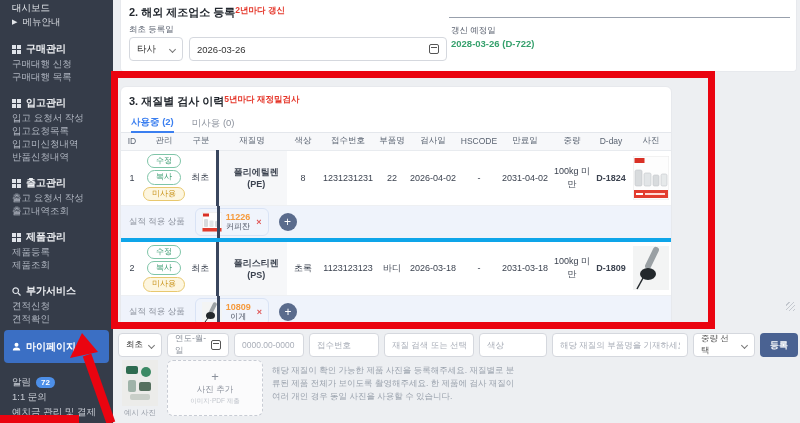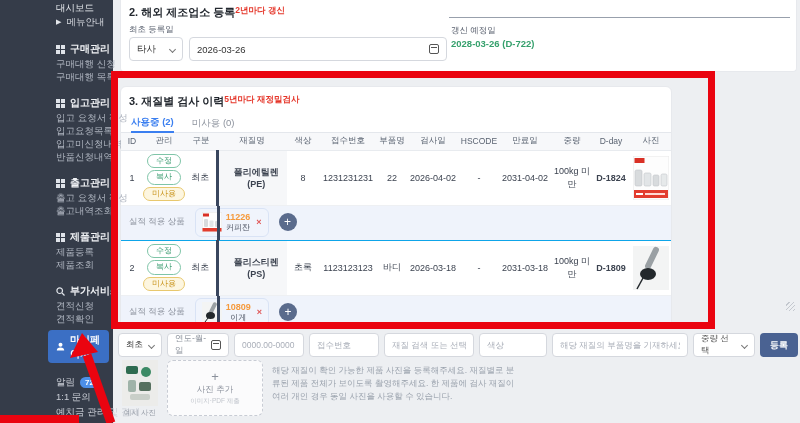--- a/index.html
+++ b/index.html
@@ -1,21 +1,21 @@
 <!DOCTYPE html>
 <html><head>
 <meta charset="utf-8">
 <style>
   *{margin:0;padding:0;box-sizing:border-box;}
   html,body{width:800px;height:423px;}
   body{font-family:"Liberation Sans","DejaVu Sans",sans-serif;background:#edeff2;}
   .stage{position:relative;width:800px;height:423px;overflow:hidden;background:#edeff2;}
 
   
-  .sidebar{position:absolute;left:0;top:0;width:113px;height:423px;background:#353c49;color:#c3c8d1;z-index:2;padding-left:44px;}
+  .sidebar{position:absolute;left:0;top:0;width:113px;height:423px;background:#353c49;color:#c3c8d1;z-index:2;}
   .sb-row{display:flex;align-items:center;gap:5px;padding:0 0 0 12px;font-size:9.5px;height:13px;cursor:pointer;white-space:nowrap;}
   .sb-dash{height:14px;padding-top:2px;color:#e7eaee;}
   .sb-guide{height:16px;color:#d7dae0;}
   .sb-guide .tri{font-size:7px;color:#e3e6ea;}
   .sb-head{margin-top:10px;height:18px;font-size:10px;font-weight:bold;color:#f0f2f5;}
   .sb-item{color:#aeb4bf;}
   .sb-ico{width:9px;height:9px;flex:0 0 9px;display:inline-block;}
   .mypage{margin:4px 4px 12px 4px;height:33px;border-radius:4px;background:#3b6fc4;display:flex;align-items:center;gap:5px;padding-left:8px;font-size:10px;font-weight:bold;color:#fff;cursor:pointer;}
   .sb-sub{height:15px;color:#c9cdd5;}
   .badge{background:#4d8fe8;color:#fff;font-size:8px;border-radius:7px;padding:1px 5px;font-weight:bold;}
@@ -48,21 +48,21 @@
   .tab.active{color:#3b7ff0;font-weight:bold;border-bottom:2px solid #3b7ff0;}
   table.mat{position:absolute;left:0;top:46px;width:552px;border-collapse:collapse;table-layout:fixed;}
   table.mat th{background:#f7f8fa;font-size:8.5px;font-weight:normal;color:#5b6472;height:17px;border-bottom:1px solid #e8ebef;}
   table.mat td{font-size:9px;color:#3c4350;text-align:center;vertical-align:middle;border-bottom:1px solid #eef0f3;height:55px;}
   td.matname{font-weight:bold;text-align:left;padding-left:7px;background:#f6f7f9;border-left:3px solid #39465e;font-size:9.5px;}
   .pillcol{display:flex;flex-direction:column;gap:2px;align-items:center;}
   .pill{font-size:8px;border-radius:8px;padding:1px 8px;background:#fff;border:1px solid #7fc5a8;color:#3f9e74;cursor:pointer;line-height:1.3;}
   .pill.warn{border-color:#e8c86e;color:#c9941c;background:#fdf6e0;}
   .green{color:#31a06a;margin-left:9px;}
   .dday{color:#31a06a;font-weight:bold;}
-  tr.sub td{height:35px;background:#eff3fb;position:relative;border-bottom:1px solid #0ea5e9;}
+  tr.sub td{height:35px;background:#eff3fb;position:relative;border-bottom:4px solid #0ea5e9;}
   tr.sub td:before{content:"";position:absolute;left:96px;top:0;bottom:0;width:3px;background:#39465e;}
   .subflex{display:flex;align-items:center;gap:10px;padding-left:8px;}
   .sublab{font-size:8.5px;color:#8b919c;white-space:nowrap;}
   .chip{display:flex;align-items:center;gap:4px;background:#f0f4fc;border:1px solid #d9e3f5;border-radius:6px;padding:3px 6px;cursor:pointer;}
   .chip .no{font-size:9px;font-weight:bold;color:#f59a3c;line-height:1.2;}
   .chip .nm{font-size:8px;color:#4a5160;line-height:1.2;}
   .chip .x{font-size:9px;font-weight:bold;color:#e05555;margin-left:2px;cursor:pointer;}
   .addbtn{width:18px;height:18px;border-radius:50%;background:#5a6b8c;color:#fff;font-size:12px;display:flex;align-items:center;justify-content:center;cursor:pointer;line-height:1;}
   .thumb{display:inline-block;vertical-align:middle;cursor:pointer;}
 

